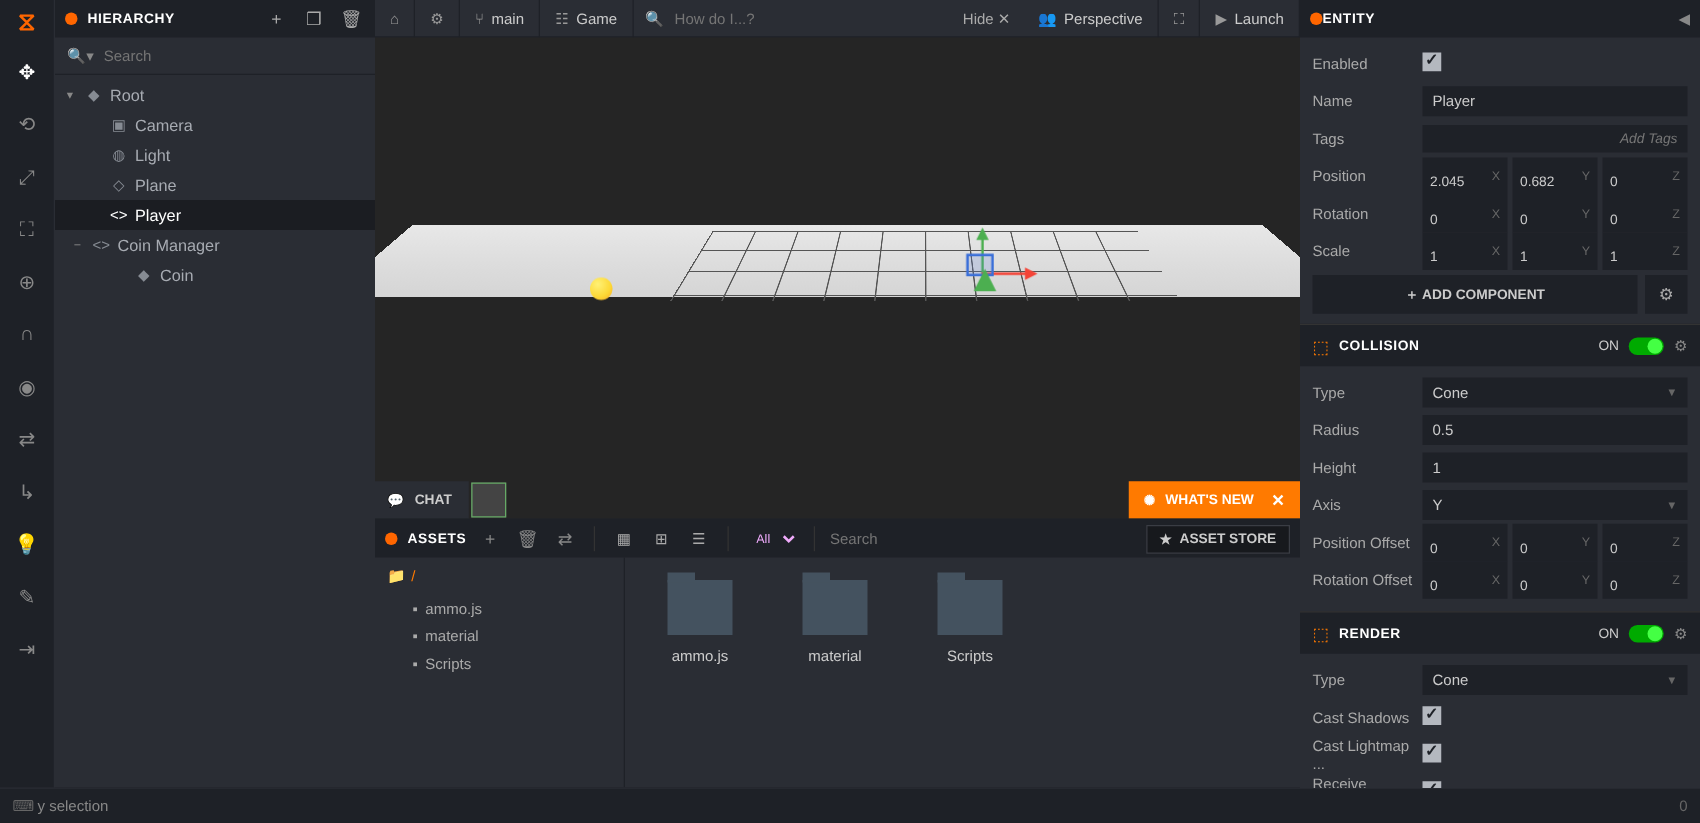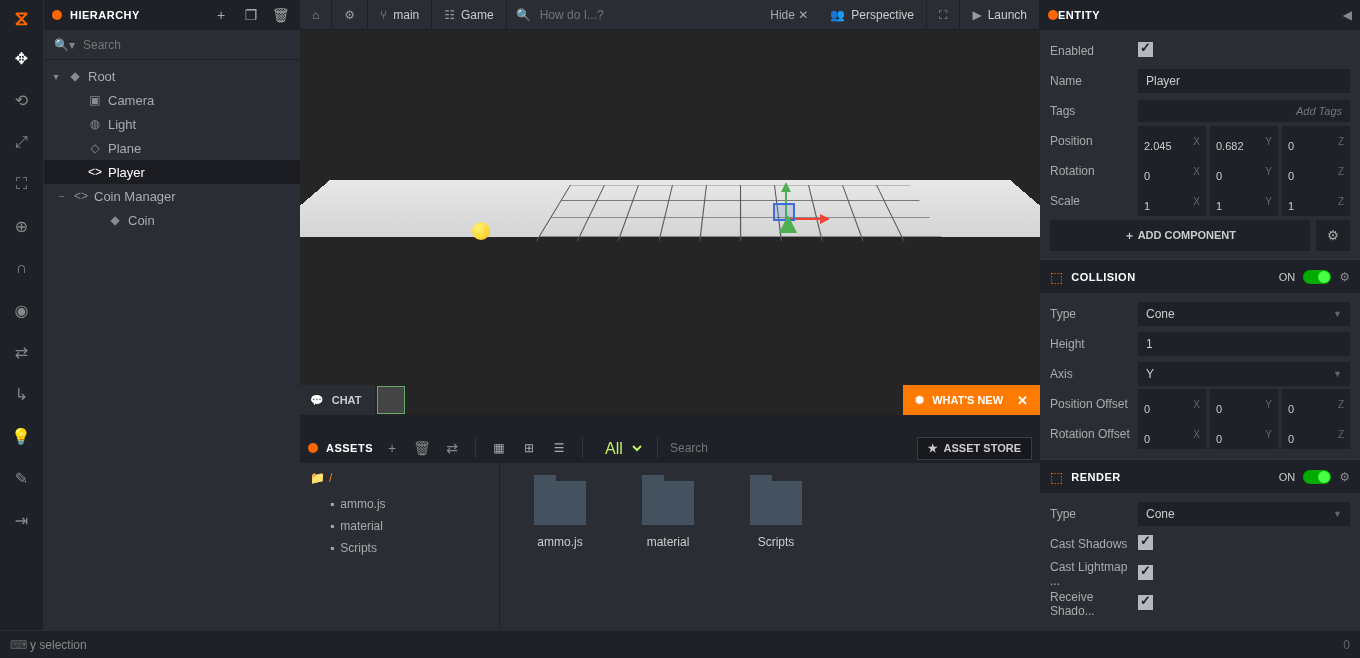--- a/index.html
+++ b/index.html
@@ -48,28 +48,28 @@
 .gizmo .box { position: absolute; left: 18px; top: 18px; width: 22px; height: 18px; border: 2px solid #3a6fd8; background: rgba(90,130,220,0.2); }
 .gizmo .cone { position: absolute; left: 24px; top: 30px; width: 0; height: 0; border-left: 9px solid transparent; border-right: 9px solid transparent; border-bottom: 18px solid #4caf50; }
 .chatbar { position: absolute; left: 0; bottom: 0; height: 30px; width: 100%; display: flex; align-items: center; }
 .chatbar .chat { background: #2a2d34; height: 30px; padding: 0 14px 0 10px; display: flex; align-items: center; gap: 8px; color: #ccc; font-size: 11px; font-weight: bold; cursor: pointer; }
 .chatbar .ava { width: 28px; height: 28px; background: #444; border: 1px solid #6a6; margin-left: 2px; }
 .chatbar .sp { flex: 1; }
 .chatbar .whats { background: #ff7a00; color: #fff; height: 30px; padding: 0 12px; display: flex; align-items: center; gap: 8px; font-size: 11px; font-weight: bold; cursor: pointer; }
 .chatbar .whats .x { margin-left: 6px; font-size: 13px; }
 
 
-.assets { position: absolute; left: 300px; top: 415px; width: 740px; height: 215px; background: #2a2d34; display: flex; flex-direction: column; border-top: 1px solid #1e2127; margin-top: 17px; }
+.assets { position: absolute; left: 300px; top: 415px; width: 740px; height: 215px; background: #2a2d34; display: flex; flex-direction: column; border-top: 1px solid #1e2127; }
 .assets-hd { height: 30px; background: #1e2127; display: flex; align-items: center; padding: 0 8px; gap: 8px; }
 .assets-hd .dot { width: 10px; height: 10px; background: #ff6600; border-radius: 50%; }
 .assets-hd .ttl { color: #fff; font-size: 11px; font-weight: bold; letter-spacing: 0.5px; }
 .assets-hd .btn { color: #888; width: 22px; text-align: center; font-size: 14px; cursor: pointer; }
 .assets-hd .sep { width: 1px; height: 20px; background: #333; margin: 0 4px; }
 .assets-hd .view { color: #aaa; width: 22px; text-align: center; cursor: pointer; }
-.assets-hd select { background: transparent; border: none; color: #bef264; font-size: 16px; padding: 0 6px; outline: none; }
+.assets-hd select { background: transparent; border: none; color: #f0abfc; font-size: 10px; padding: 0 6px; outline: none; }
 .assets-hd .srch { background: transparent; border: none; color: #aaa; outline: none; font-size: 12px; width: 120px; }
 .assets-hd .store { margin-left: auto; background: #17191d; border: 1px solid #3a3d44; padding: 4px 10px; color: #ccc; font-size: 11px; font-weight: bold; cursor: pointer; display: flex; align-items: center; gap: 6px; }
 .assets-body { flex: 1; display: flex; }
 .atree { width: 200px; border-right: 1px solid #1e2127; padding: 8px 10px; }
 .atree .root { color: #ff7a00; font-size: 12px; margin-bottom: 8px; display: flex; align-items: center; gap: 4px; }
 .atree .fl { color: #aaa; font-size: 12px; padding: 4px 0 4px 20px; display: flex; align-items: center; gap: 6px; cursor: pointer; }
 .agrid { flex: 1; display: flex; gap: 28px; padding: 18px 20px; align-items: flex-start; }
 .aitem { width: 80px; display: flex; flex-direction: column; align-items: center; gap: 10px; cursor: pointer; }
 .aitem .thumb { width: 52px; height: 44px; background: #44525f; position: relative; }
 .aitem .thumb.folder::before { content: ""; position: absolute; top: -6px; left: 0; width: 22px; height: 8px; background: #44525f; }
@@ -390,20 +390,24 @@
     <div class="row">
         <div class="lbl">Type</div>
         <div class="val">
           <div class="sel-field">
             <span>Cone</span>
             <span class="dd">▼</span>
           </div>
         </div>
       </div>
     <div class="row">
+        <div class="lbl">Radius</div>
+        <div class="val"><input type="text" value="0.5" style=""></div>
+      </div>
+    <div class="row">
         <div class="lbl">Height</div>
         <div class="val"><input type="text" value="1" style=""></div>
       </div>
     <div class="row">
         <div class="lbl">Axis</div>
         <div class="val">
           <div class="sel-field">
             <span>Y</span>
             <span class="dd">▼</span>
           </div>

